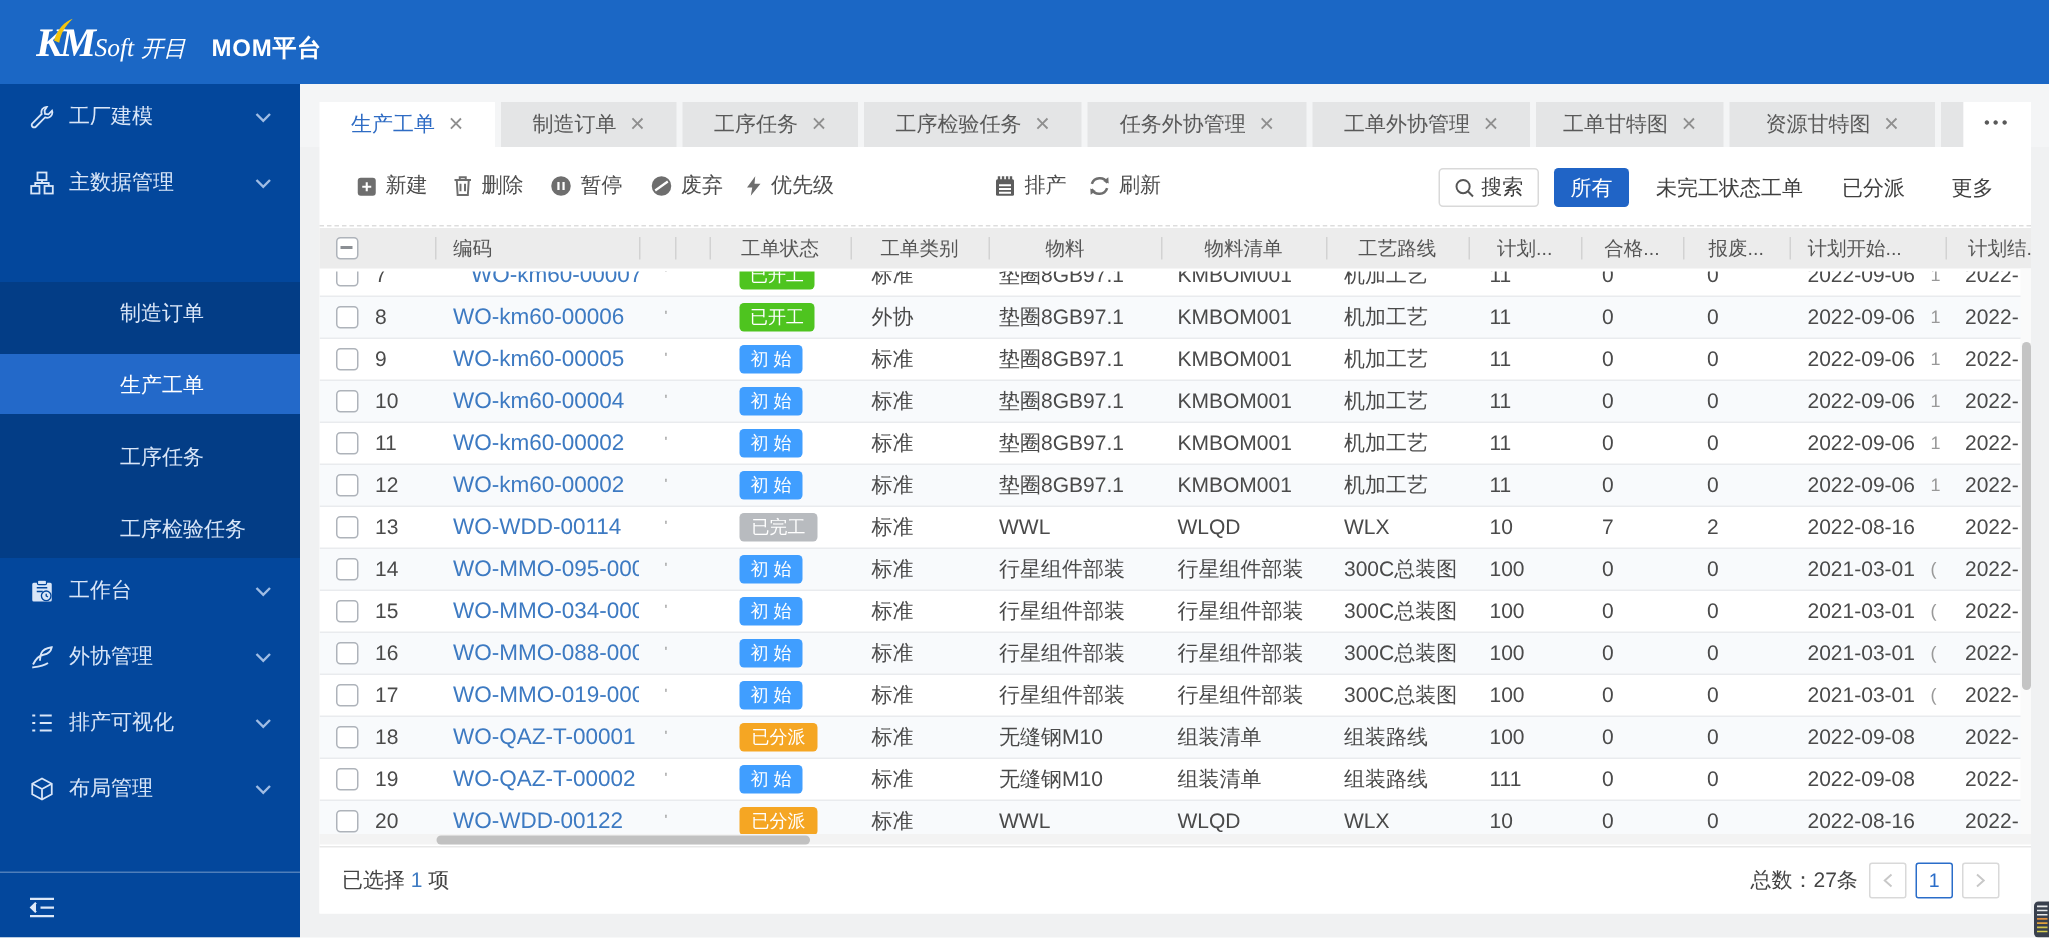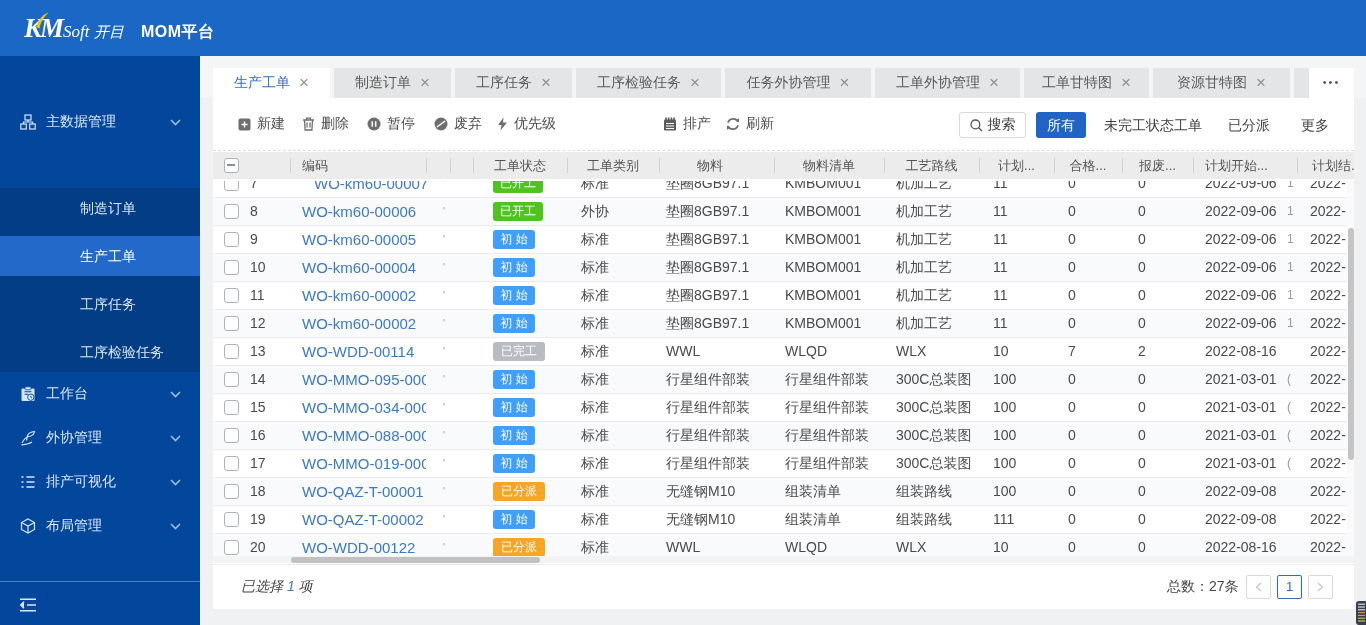--- a/index.html
+++ b/index.html
@@ -58,21 +58,21 @@
 .cb { position:absolute; left:11px; top:6px; width:15px; height:15px; border:1px solid #aeb3ba; border-radius:3px; background:#fff; }
 
 
 #vscroll { position:absolute; left:1134px; top:81px; width:7px; height:377px; background:#fafafa; }
 #vthumb { position:absolute; left:1px; top:49px; width:6px; height:232px; background:#c4c4c4; border-radius:3px; }
 #hscroll { position:absolute; left:0; top:458px; width:1141px; height:7px; background:#f3f3f3; }
 #hthumb { position:absolute; left:78px; top:1px; width:249px; height:6px; background:#c1c1c1; border-radius:3px; }
 
 
 #pfoot { position:absolute; left:0; top:466px; width:1141px; height:45px; border-top:1px solid #e8e8e8; background:#fff; }
-#selinfo { position:absolute; left:28px; top:13px; font-size:14px; color:#444;font-style:italic; }
+#selinfo { position:absolute; left:15px; top:13px; font-size:14px; color:#444; }
 #total { position:absolute; left:954px; top:13px; font-size:14px; color:#444; }
 .pgbtn { position:absolute; top:10px; width:25px; height:24px; border:1px solid #d9d9d9; border-radius:2px; background:#fff; text-align:center; line-height:22px; color:#bbb; font-size:13px; }
 #pg1 { border-color:#2a6dc9; color:#2a6dc9; }
 
 #widget { position:absolute; left:1356px; top:601px; width:10px; height:24px; background:#39404d; border-radius:3px 0 0 3px; }
 </style>
 </head>
 <body>
 
 <div id="topbar">
@@ -81,20 +81,31 @@
       <text x="0" y="27" font-family="Liberation Serif,serif" font-style="italic" font-weight="bold" font-size="27" fill="#fff" letter-spacing="-2">KM</text>
       <path d="M12 17 C14.5 9 19 4.5 24.5 2.5 C19.5 7.5 16.5 12 15.5 18.5 Z" fill="#f2c40f"></path>
       <text x="39" y="27" font-family="Liberation Serif,serif" font-style="italic" font-size="17" fill="#fff">Soft</text>
       <text x="70" y="27" font-size="15" font-style="italic" fill="#fff">开目</text>
     </svg>
   </div>
   <div id="mom">MOM平台</div>
 </div>
 
 <div id="sidebar">
+  <div class="mitem" style="top:2px">
+    <svg class="ic" viewBox="0 0 16 16">
+        <path d="M11.2 1.2 a3.6 3.6 0 0 0-3.4 4.8 L1.6 12.2 a1.6 1.6 0 0 0 2.3 2.3 L10 8.3 a3.6 3.6 0 0 0 4.7-4.5 L12.3 6.2 10 5.9 9.7 3.6 Z" fill="none" stroke="#d9e6f8" stroke-width="1.2"></path>
+      </svg>
+    <span>工厂建模</span>
+    <span class="arr">
+        <svg width="11" height="7" viewBox="0 0 11 7">
+          <path d="M1 1 L5.5 5.5 L10 1" stroke="#9fbce4" stroke-width="1.6" fill="none"></path>
+        </svg>
+      </span>
+  </div>
   <div class="mitem" style="top:46px">
     <svg class="ic" viewBox="0 0 16 16">
         <g fill="none" stroke="#d9e6f8" stroke-width="1.2">
           <rect x="5" y="1" width="6" height="5"></rect>
           <rect x="0.8" y="10" width="5.5" height="5"></rect>
           <rect x="9.7" y="10" width="5.5" height="5"></rect>
           <path d="M8 6 v2 M3.5 10 v-2 h9 v2"></path>
         </g>
       </svg>
     <span>主数据管理</span>

